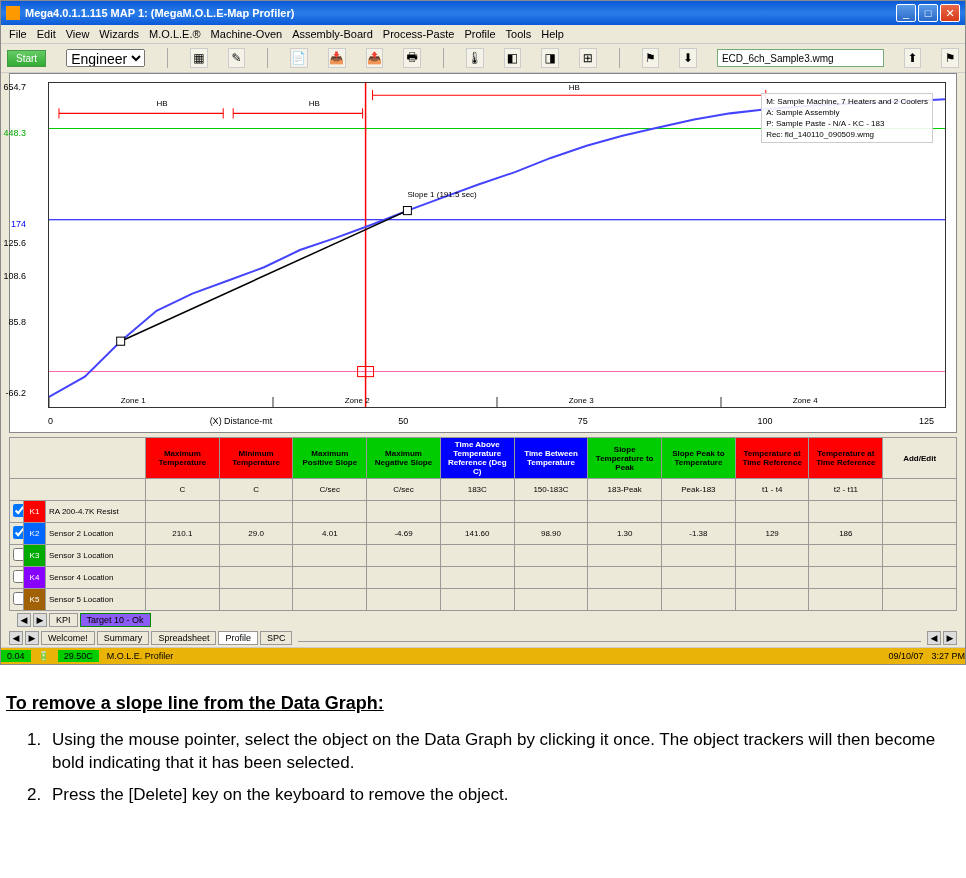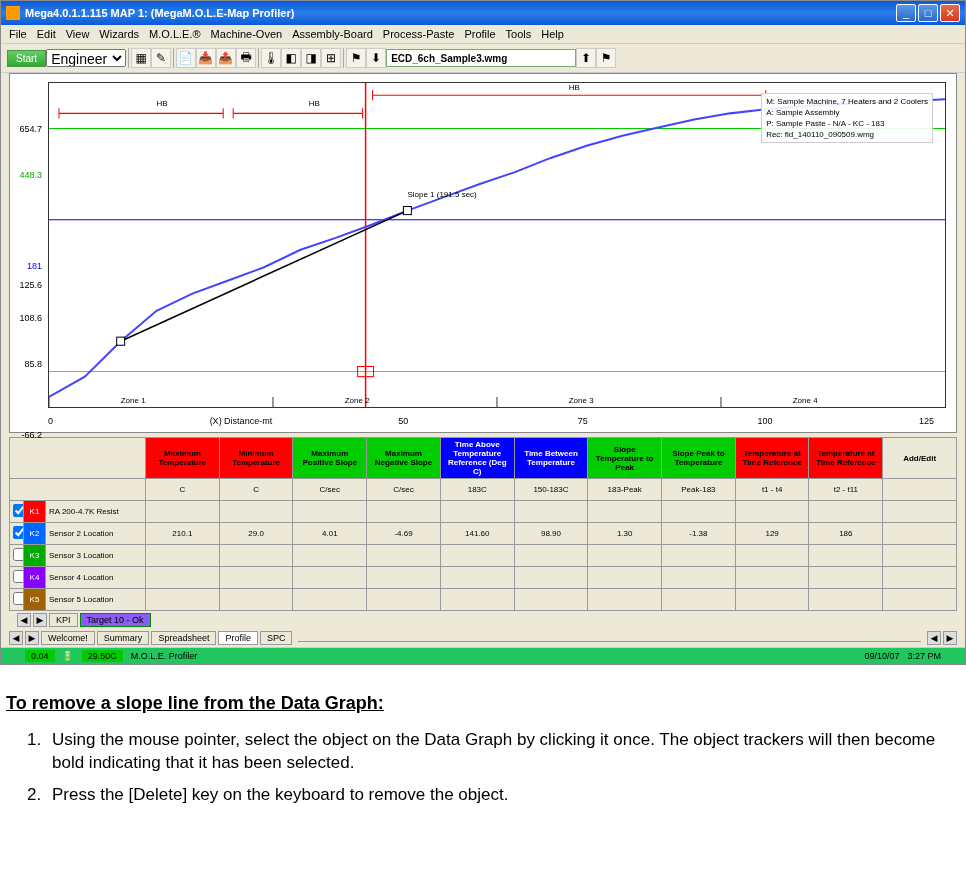--- a/index.html
+++ b/index.html
@@ -9,31 +9,31 @@
   .titlebar { background: linear-gradient(to bottom, #0a5ad8, #2a7de8, #0a5ad8); color: #fff; padding: 3px 5px; display: flex; align-items: center; font-size: 11px; }
   .titlebar-icon { width: 14px; height: 14px; background: #f90; margin-right: 5px; }
   .titlebar-title { flex: 1; font-weight: bold; }
   .window-controls { display: flex; gap: 2px; }
   .win-btn { width: 20px; height: 18px; background: linear-gradient(#5a9ae8,#2a6ac8); border: 1px solid #fff; border-radius: 2px; display: flex; align-items: center; justify-content: center; color: #fff; font-size: 11px; }
   .win-btn.close { background: linear-gradient(#e86a4a,#d83a1a); }
   
   .menubar { display: flex; gap: 10px; padding: 3px 8px; font-size: 11px; background: #ece9d8; border-bottom: 1px solid #ccc; }
   .menubar span { cursor: pointer; }
   
-  .toolbar { display: flex; align-items: center; gap: 0; padding: 4px 6px; background: #ece9d8; border-bottom: 1px solid #ccc; }
+  .toolbar { display: flex; align-items: center; gap: 20px; padding: 4px 6px; background: #ece9d8; border-bottom: 1px solid #ccc; }
   .tb-green { background: linear-gradient(#6c6,#3a3); color: #fff; padding: 2px 8px; border: 1px solid #494; font-size: 10px; }
   .tb-select { font-size: 14px; height: 18px; width: 80px; }
   .tb-btn { width: 20px; height: 20px; background: #f5f3e8; border: 1px solid #ccc; display: inline-flex; align-items: center; justify-content: center; }
   .tb-sep { width: 1px; height: 20px; background: #aaa; margin: 0 2px; }
-  .tb-filename { width: 190px; height: 18px; font-size: 10px; border: 1px solid #7a7; background: #fff; padding: 0 4px; font-weight: bold; }
+  .tb-filename { width: 190px; height: 18px; font-size: 10px; border: 1px solid #7a7; background: #fff; padding: 0 4px; }
   
   .chart-area { background: #fff; margin: 0 8px; border: 1px solid #888; position: relative; height: 360px; }
   .chart-inner { position: absolute; left: 38px; right: 10px; top: 8px; bottom: 24px; border: 1px solid #333; }
   .y-labels { position: absolute; left: 2px; top: 8px; bottom: 24px; width: 34px; font-size: 9px; }
-  .y-label { position: absolute; right: 4px; margin-top: 42px; }
+  .y-label { position: absolute; right: 20px; }
   .x-labels { position: absolute; left: 38px; right: 10px; bottom: 2px; height: 14px; font-size: 9px; }
   .x-label { position: absolute; }
   .legend-box { position: absolute; right: 12px; top: 10px; font-size: 8px; line-height: 11px; background: rgba(255,255,255,0.9); border: 1px solid #ccc; padding: 2px 4px; }
   .cursor-label { position: absolute; font-size: 8px; }
   
   .data-panel { margin: 4px 8px 0; background: #ece9d8; }
   .data-table { width: 100%; border-collapse: collapse; font-size: 8px; table-layout: fixed; }
   .data-table th, .data-table td { border: 1px solid #999; padding: 2px 3px; text-align: center; height: 22px; overflow: hidden; }
   .data-table th.red { background: #f00; color: #000; }
   .data-table th.green { background: #0c0; color: #000; }
@@ -49,21 +49,21 @@
   .k3 { background: #0a0; color:#fff; }
   .k4 { background: #80f; color:#fff; }
   .k5 { background: #a16207; color:#fff; }
   
   .tabs-row { display: flex; align-items: center; gap: 2px; padding: 2px 8px; font-size: 9px; background: #ece9d8; }
   .tab { background: #ece9d8; border: 1px solid #999; padding: 1px 6px; }
   .tab.green { background: #8b5cf6; border-color: #080; }
   .tab.active { background: #fff; }
   .lr-btn { width: 14px; height: 14px; border: 1px solid #999; background: #ddd; display: inline-flex; align-items: center; justify-content: center; }
   
-  .statusbar { display: flex; align-items: center; gap: 8px; padding: 2px 24px; font-size: 9px; background: #22c55e; border-top: 1px solid #ccc; }
+  .statusbar { display: flex; align-items: center; gap: 8px; padding: 2px 0; font-size: 9px; background: #eab308; border-top: 1px solid #ccc; }
   .status-green { background: #0c0; padding: 1px 6px; }
   .status-right { margin-left: auto; }
   
   .doc-heading { font-size: 18px; font-weight: bold; text-decoration: underline; margin: 28px 0 14px 6px; }
   .doc-list { margin-left: 46px; font-size: 17px; line-height: 1.38; }
   .doc-list li { margin-bottom: 8px; padding-left: 6px; }
 </style>
 </head>
 <body>
 
@@ -114,21 +114,21 @@
     <div class="tb-btn">⬇</div>
     <input class="tb-filename" value="ECD_6ch_Sample3.wmg" style="">
     <div class="tb-btn">⬆</div>
     <div class="tb-btn">⚑</div>
   </div>
 
   <div class="chart-area">
     <div class="y-labels">
       <div class="y-label" style="top:0%">654.7</div>
       <div class="y-label" style="color:#0a0;top:14%">448.3</div>
-      <div class="y-label" style="color:#00f;top:42%">181</div>
+      <div class="y-label" style="color:#00f;top:42%">174</div>
       <div class="y-label" style="top:48%">125.6</div>
       <div class="y-label" style="top:58%">108.6</div>
       <div class="y-label" style="top:72%">85.8</div>
       <div class="y-label" style="top:94%">-66.2</div>
     </div>
     <div class="chart-inner">
       <svg width="100%" height="100%" viewBox="0 0 900 320" preserveAspectRatio="none">
 
         <line x1="0" y1="45" x2="900" y2="45" stroke="#0c0" stroke-width="1"></line>
 

